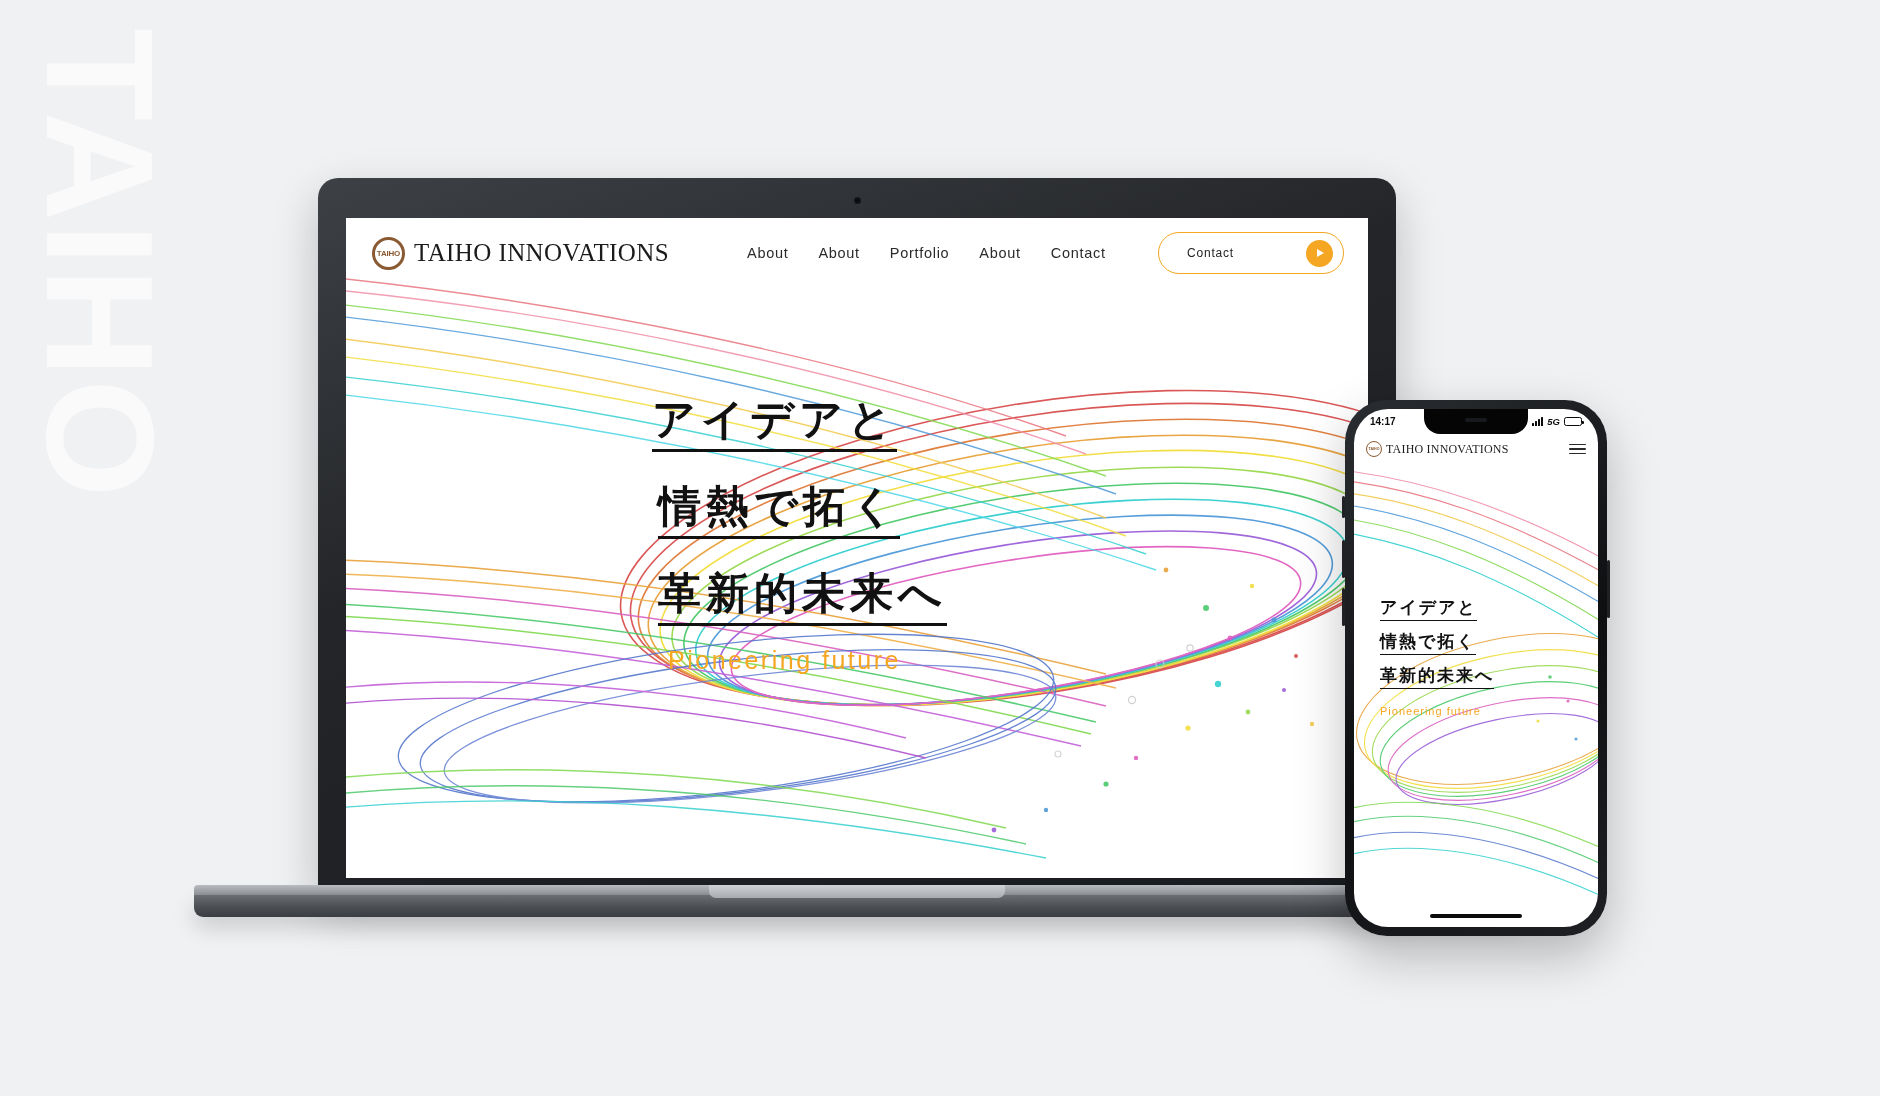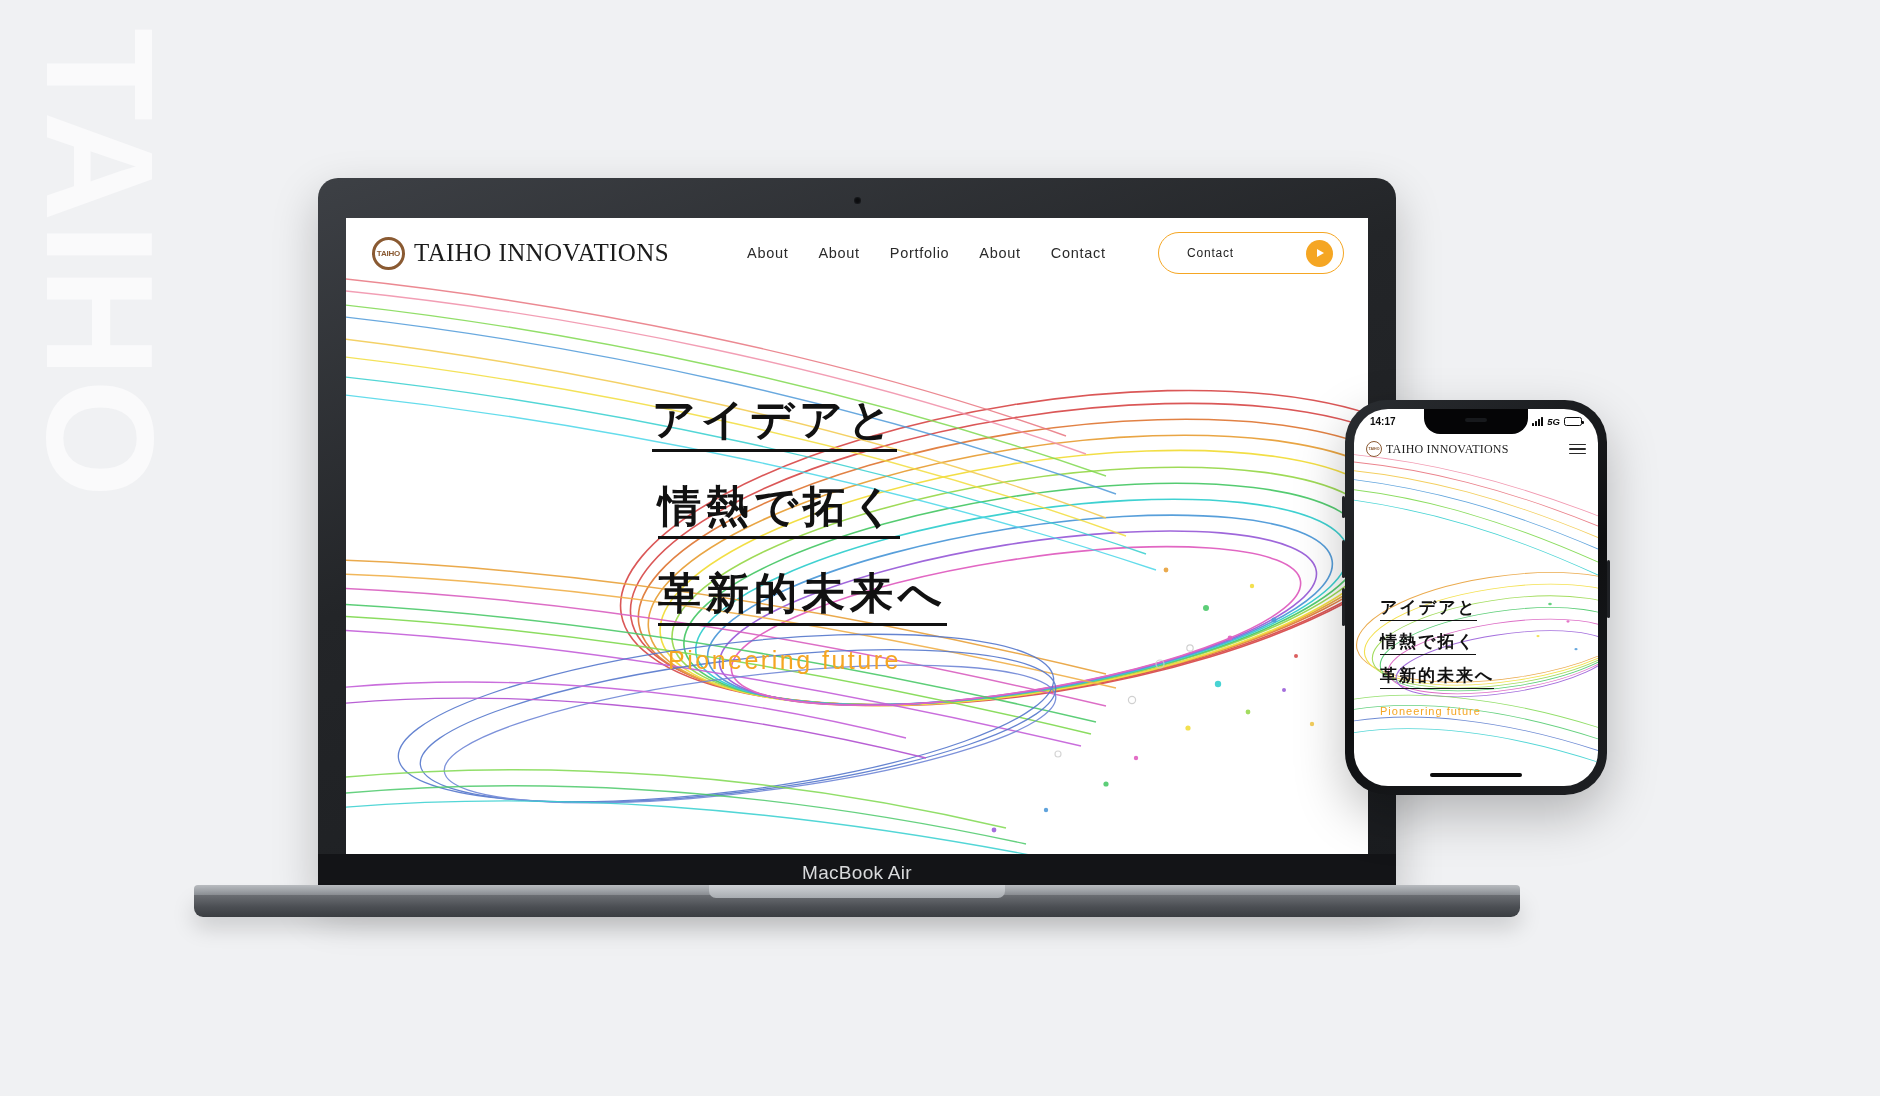--- a/index.html
+++ b/index.html
@@ -241,21 +241,21 @@
     margin-left: 16px;
     font-family: "Liberation Sans", sans-serif;
   }
 
   
   .phone {
     position: absolute;
     left: 1345px;
     top: 400px;
     width: 262px;
-    height: 395px;
+    height: 536px;
     z-index: 10;
   }
   .phone-frame {
     position: absolute;
     inset: 0;
     border-radius: 42px;
     background: linear-gradient(145deg,#2a2d31 0%,#0e0f11 55%,#1e2023 100%);
     padding: 9px;
     box-shadow: 0 20px 50px rgba(0,0,0,0.25);
   }
@@ -512,23 +512,20 @@
       <div class="hero">
         <div class="hero-line l1">アイデアと</div><br>
         <div class="hero-line l2">情熱で拓く</div><br>
         <div class="hero-line l3">革新的未来へ</div>
         <div class="hero-tagline">Pioneering future</div>
       </div>
 
     </div>
   </div>
 
-  <div class="laptop-bottombar">
-    <span class="laptop-label">MacBook Air</span>
-  </div>
 
   <div class="laptop-base">
     <div class="base-top"></div>
     <div class="base-body"></div>
     <div class="base-notch"></div>
   </div>
 </div>
 
 <div class="phone">
   <div class="phone-btn pb-silent"></div>

